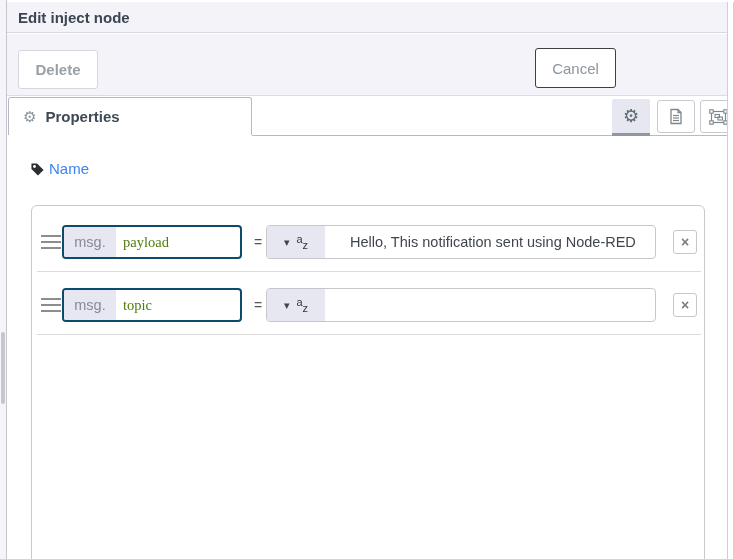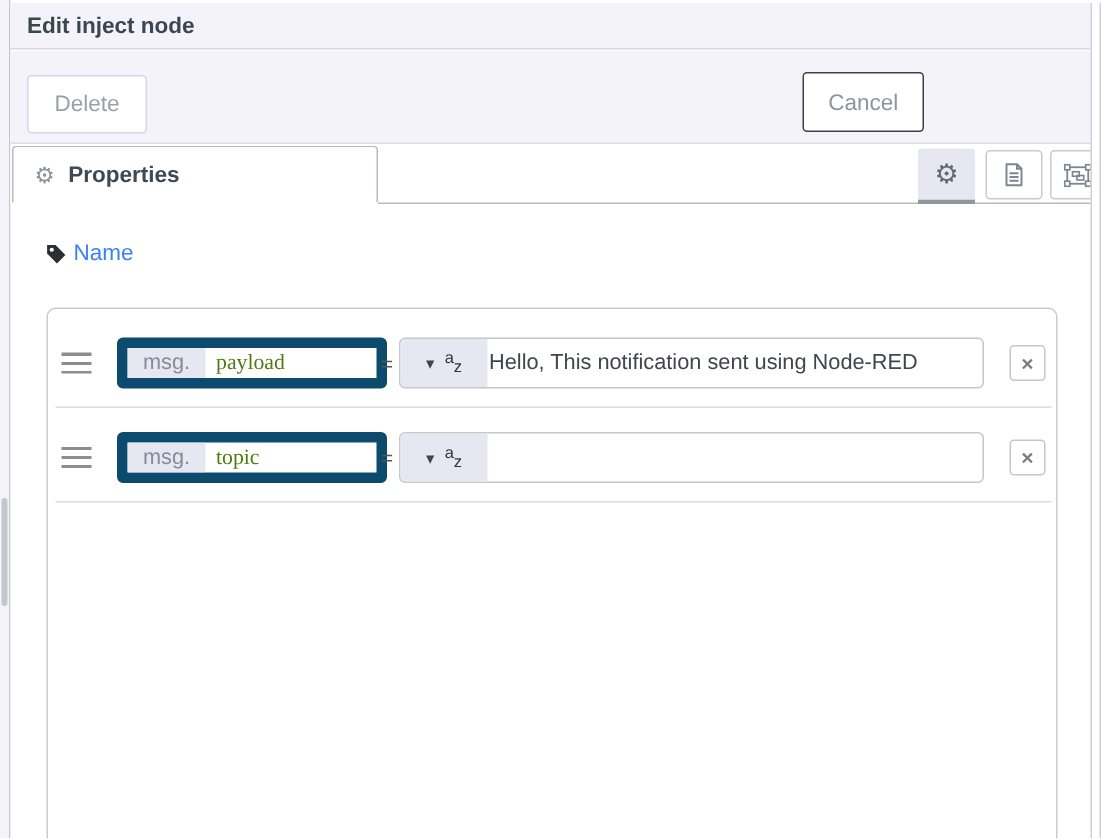--- a/index.html
+++ b/index.html
@@ -28,21 +28,21 @@
     font-size:15px; font-weight:bold; color:#3c4650;
   }
   .tray-toolbar {
     position:absolute; left:0; top:34px; width:100%; height:62px;
     background:#f3f3f9; border-bottom:1px solid #dcdce4; box-sizing:border-box;
   }
   .btn {
     position:absolute; box-sizing:border-box; display:flex; align-items:center; justify-content:center;
     font-size:15px; border-radius:3px; cursor:pointer;
   }
-  .btn-delete { left:11px; top:16px; width:80px; height:39px; background:#fff; border:1px solid #d6d6dd; color:#9aa0a8; }
+  .btn-delete { left:11px; top:16px; width:80px; height:39px; background:#fff; border:1px solid #d6d6dd; color:#9aa0a8;font-weight:bold; }
   .btn-cancel { left:528px; top:14px; width:81px; height:40px; background:#fff; border:1px solid #404040; color:#8b959e; }
   .btn-done   { left:620px; top:13px; width:84px; height:41px; background:#8C101E; border:1px solid #8C101E; color:#fff; }
 
   
   .tab-row { position:absolute; left:0; top:97px; width:100%; height:39px; background:#fff; }
   .tabbar-line { position:absolute; left:245px; right:0; bottom:0; height:1px; background:#b9b9c2; }
   .tab-properties {
     position:absolute; left:1px; top:0; width:244px; height:38px; box-sizing:border-box;
     background:#fff; border:1px solid #b9b9c2; border-bottom:none; border-radius:3px 3px 0 0;
     display:flex; align-items:center; padding-left:14px; gap:9px;
@@ -85,22 +85,22 @@
   }
   .prop-row { position:absolute; left:0; width:100%; height:62px; }
   .row-sep { position:absolute; left:5px; width:664px; height:1px; background:#dbdbdb; }
 
   .drag-handle {
     position:absolute; left:9px; width:20px; height:14px; cursor:grab;
     background:linear-gradient(#8d8d8d 0 2px, transparent 2px 6px,
                #8d8d8d 6px 8px, transparent 8px 12px, #8d8d8d 12px 14px);
   }
   .prop-input {
-    position:absolute; left:46px; width:180px; height:34px; box-sizing:border-box;
-    border:7px solid #0c4a6e; border-radius:4px; background:#fff; overflow:hidden;
+    position:absolute; left:30px; width:180px; height:34px; box-sizing:border-box;
+    border:2px solid #0c4a6e; border-radius:4px; background:#fff; overflow:hidden;
     display:flex; align-items:stretch; font-size:14.5px;
   }
   .prop-prefix {
     background:#e7e7f2; color:#8a8a96; width:52px; flex:none;
     display:flex; align-items:center; justify-content:center;
   }
   .prop-key { display:flex; align-items:center; padding-left:7px; color:#4d7c0f;font-family:Liberation Serif, serif; }
   .equals { position:absolute; left:219px; width:14px; height:34px; display:flex; align-items:center; justify-content:center; color:#555; font-size:14px; }
   .typed-input {
     position:absolute; left:234px; width:390px; height:34px; box-sizing:border-box;
@@ -109,21 +109,21 @@
   }
   .type-seg {
     background:#e7e7f2; width:58px; flex:none; cursor:pointer;
     display:flex; align-items:center; justify-content:center; gap:7px;
   }
   .caret { font-size:11px; color:#40454b; }
   .az { display:inline-flex; line-height:1; color:#30353b; font-size:11px; }
   .az .sup { transform:translateY(-3px); }
   .az .sub { transform:translateY(3px); }
   .typed-value {
-    display:flex; align-items:center; padding-left:1px; color:#41464c; font-size:14.5px;
+    display:flex; align-items:center; padding-left:25px; color:#41464c; font-size:14.5px;
     white-space:nowrap; overflow:hidden;
   }
   .remove-btn {
     position:absolute; left:641px; width:24px; height:24px; box-sizing:border-box;
     border:1px solid #c6c6cc; border-radius:3px; background:#fff; cursor:pointer;
     display:flex; align-items:center; justify-content:center;
     color:#7c7c82; font-weight:bold; font-size:14px; line-height:1;
   }
 
   

